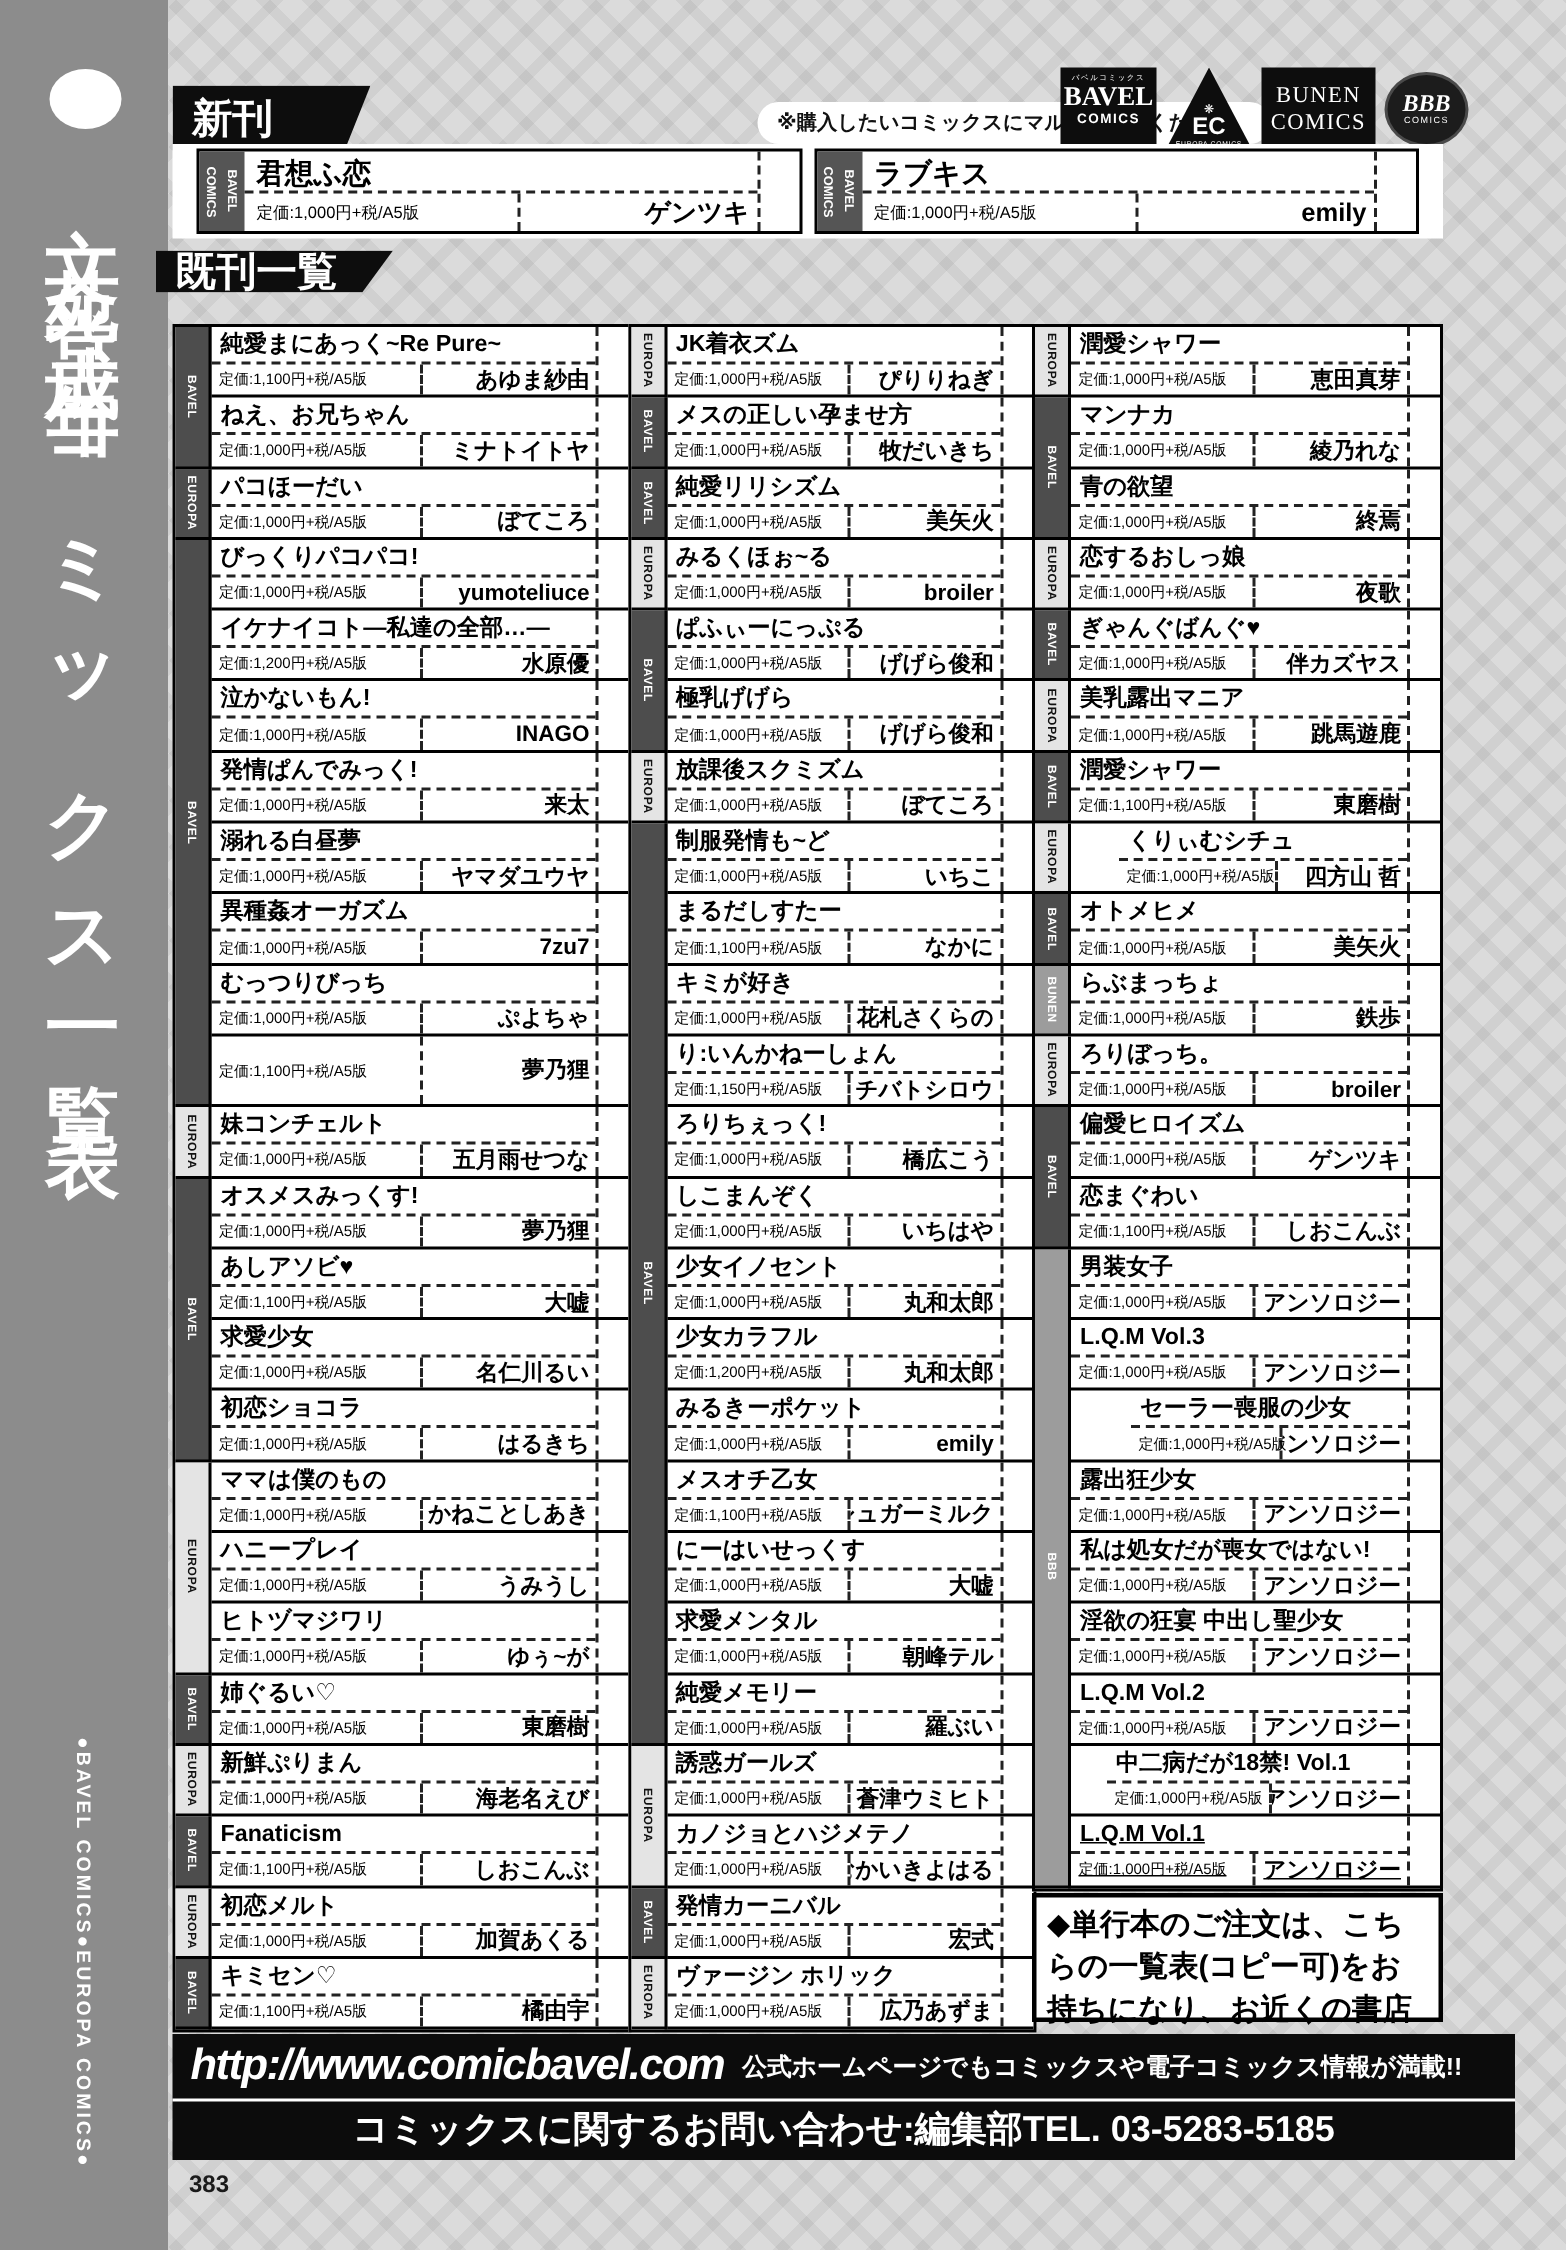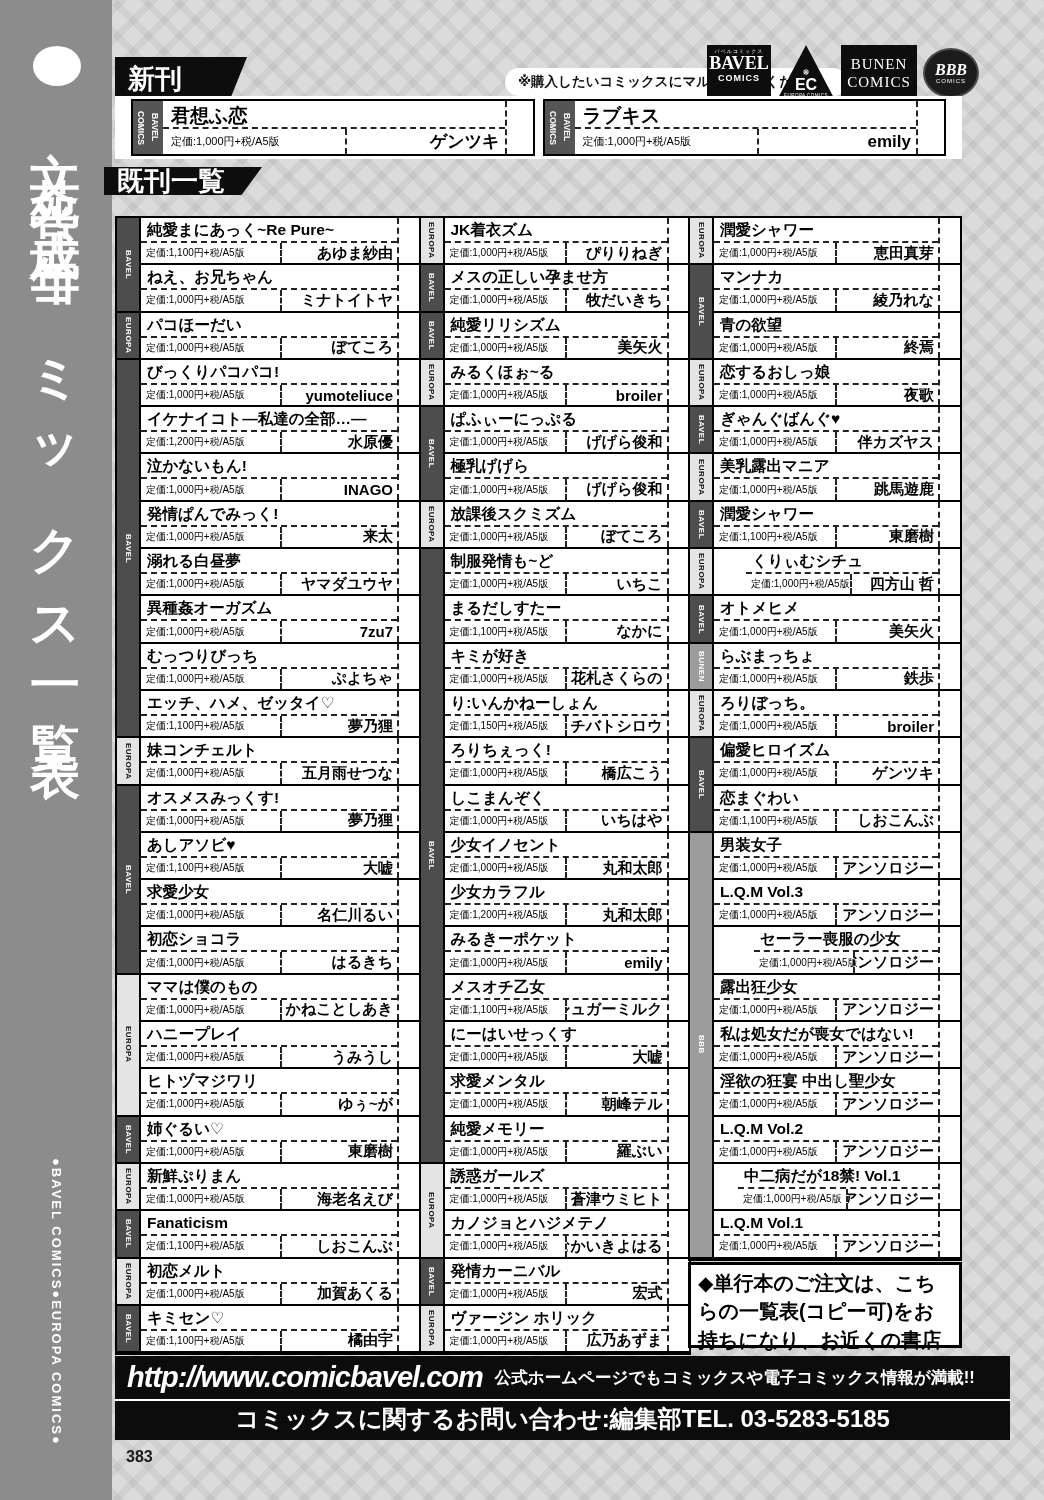--- a/index.html
+++ b/index.html
@@ -297,21 +297,20 @@
             <div class="ttl">むっつりびっち</div>
             <div class="erow">
               <div class="price">定価:1,000円+税/A5版</div>
               <div class="author">ぷよちゃ</div>
             </div>
           </div>
           <div class="markcol"></div>
         </div>
         <div class="ent" style="grid-row: 11;">
           <div class="ent-main">
-            <div class="ttl">エッチ、ハメ、ゼッタイ♡</div>
             <div class="erow">
               <div class="price">定価:1,100円+税/A5版</div>
               <div class="author">夢乃狸</div>
             </div>
           </div>
           <div class="markcol"></div>
         </div>
         <div class="ent" style="grid-row: 12;">
           <div class="ent-main">
             <div class="ttl">妹コンチェルト</div>
@@ -955,21 +954,21 @@
         <div class="ent" style="grid-row: 21; padding-left: 24px;">
           <div class="ent-main">
             <div class="ttl">中二病だが18禁! Vol.1</div>
             <div class="erow">
               <div class="price">定価:1,000円+税/A5版</div>
               <div class="author">アンソロジー</div>
             </div>
           </div>
           <div class="markcol"></div>
         </div>
-        <div class="ent" style="grid-row: 22;">
+        <div class="ent" style="grid-row: 22; text-decoration: underline;">
           <div class="ent-main">
             <div class="ttl">L.Q.M Vol.1</div>
             <div class="erow">
               <div class="price">定価:1,000円+税/A5版</div>
               <div class="author">アンソロジー</div>
             </div>
           </div>
           <div class="markcol"></div>
         </div>
       </div>

